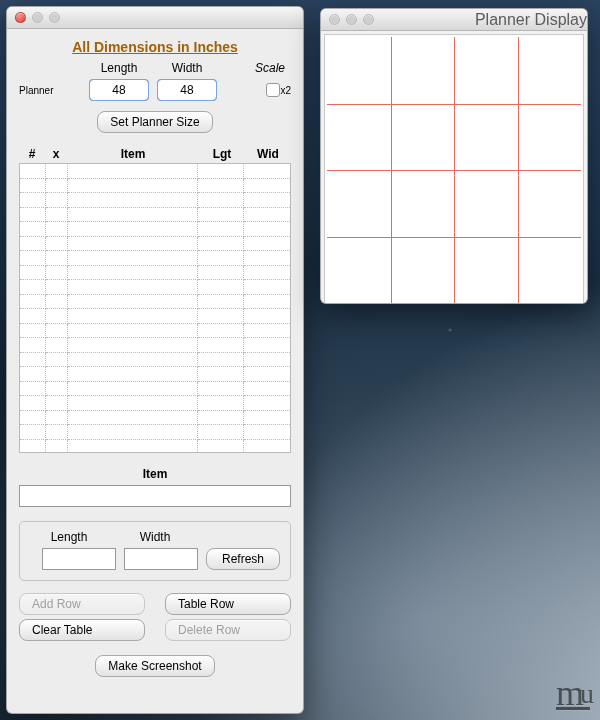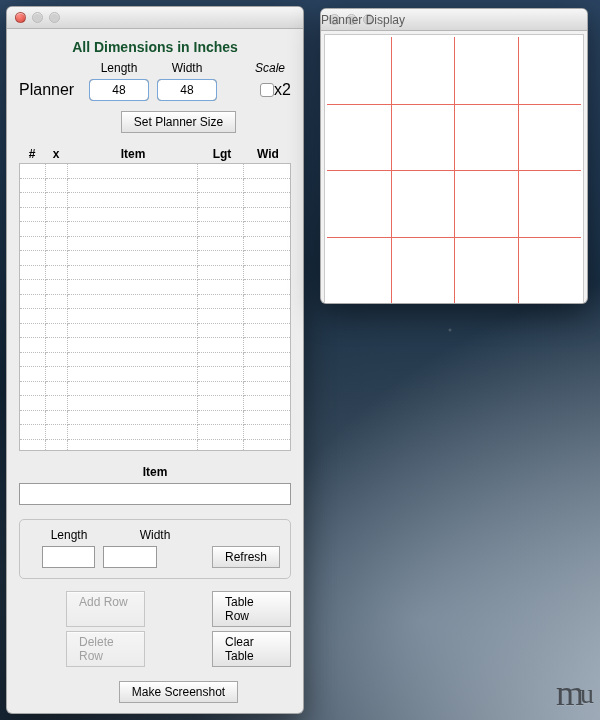--- a/index.html
+++ b/index.html
@@ -15,55 +15,55 @@
   
   .desktop::before { content:""; position:absolute; inset:0; pointer-events:none;
     background-image:
       radial-gradient(1px 1px at 380px 200px, rgba(255,255,255,0.5), rgba(255,255,255,0) 2px),
       radial-gradient(1px 1px at 520px 150px, rgba(255,255,255,0.45), rgba(255,255,255,0) 2px),
       radial-gradient(1px 1px at 560px 260px, rgba(255,255,255,0.45), rgba(255,255,255,0) 2px),
       radial-gradient(1px 1px at 330px 300px, rgba(255,255,255,0.35), rgba(255,255,255,0) 2px),
       radial-gradient(1px 1px at 450px 330px, rgba(255,255,255,0.3), rgba(255,255,255,0) 2px),
       radial-gradient(1px 1px at 410px 80px, rgba(255,255,255,0.3), rgba(255,255,255,0) 2px);
   }
-  .mu-logo { position:absolute; right:10px; bottom:6px; color:rgba(0,0,0,0.55); font-size:36px; font-family: Georgia, serif; letter-spacing:-4px; text-shadow:0 1px 0 rgba(255,255,255,0.1);}
+  .mu-logo { position:absolute; right:10px; bottom:6px; color:rgba(0,0,0,0.55); font-size:36px; font-family: Georgia, serif; letter-spacing:-4px; text-shadow:0 1px 0 rgba(255,255,255,0.1);text-decoration:underline;}
   .mu-logo span.u { font-size:28px; vertical-align:2px;}
 
   .mac-window {
     position: absolute;
     border: 1px solid rgba(0,0,0,0.3);
     border-radius: 6px;
     box-shadow: 0 10px 30px rgba(0,0,0,0.45);
     overflow: hidden;
   }
   .titlebar {
     height: 22px;
     background: linear-gradient(#f6f6f6, #d8d8d8);
     border-bottom: 1px solid #b5b5b5;
     display: flex; align-items: center; position: relative;
   }
   .traffic { display: flex; gap:6px; margin-left:8px; }
   .tl { width:11px; height:11px; border-radius:50%; border:1px solid rgba(0,0,0,0.25); box-shadow: inset 0 1px 0 rgba(255,255,255,0.5);}
   .tl.red { background: radial-gradient(circle at 35% 30%, #ff8e86, #d9453a); }
   .tl.dim { background:#cfcfcf; border-color:#bbb;}
-  .title { position:absolute; left:0; right:0; text-align:left; font-size:12px; color:#5c5c5c;}
+  .title { position:absolute; left:0; right:0; text-align:right; font-size:16px; color:#5c5c5c;}
 
   
   .main-win { left:6px; top:6px; width:298px; height:708px; background:#ededed; }
   .main-body { padding: 6px 12px 10px; height: calc(100% - 22px); display:flex; flex-direction:column; }
-  .hdr { color:#14532d; font-weight:bold; text-align:center; font-size:14px; margin-top:4px; margin-bottom:6px;}
+  .hdr { color:#a16207; font-weight:bold; text-align:center; font-size:14px; margin-top:4px; margin-bottom:6px;text-decoration:underline;}
   .dim-row { display:grid; grid-template-columns: 62px 60px 60px 1fr; gap:8px; align-items:center; }
   .dim-labels { display:grid; grid-template-columns: 62px 60px 60px 1fr; gap:8px; margin-bottom:4px;}
   .dim-labels div { text-align:center; font-size:12px;}
   .dim-labels div:first-child { text-align:left; }
-  .txt-label { font-size:16px; }
+  .txt-label { font-size:10px; }
   .txt-input { width:100%; height:22px; border:1px solid #999; border-radius:4px; background:#fff; text-align:center; font-size:12px; outline:1px solid #7aa7d9; outline-offset:-1px;}
   .scale-box { display:flex; align-items:center; justify-content:flex-end;}
   .chk { width:14px; height:14px; border:1px solid #999; border-radius:3px; background:#fff; display:inline-block;}
-  .aqua-btn { display:inline-block; padding:3px 12px; border:1px solid #a7a7a7; border-radius:0; background:linear-gradient(#fff,#e3e3e3); font-size:12px; cursor:default; box-shadow:0 1px 0 rgba(255,255,255,0.7) inset;margin-left:47px; }
+  .aqua-btn { display:inline-block; padding:3px 12px; border:1px solid #a7a7a7; border-radius:8px; background:linear-gradient(#fff,#e3e3e3); font-size:12px; cursor:default; box-shadow:0 1px 0 rgba(255,255,255,0.7) inset; }
   .aqua-btn.disabled { color:#a0a0a0; border-color:#c6c6c6; background:linear-gradient(#f5f5f5,#ececec);}
   .centered { text-align:center; margin:10px 0 6px;}
   .table-hdr { display:grid; grid-template-columns: 26px 22px 1fr 46px 46px; gap:0; margin-top:6px; font-size:12px; text-align:center; font-weight:bold;}
   .table-hdr div { padding:2px 0;}
   .tbl { border:1px solid #bbb; height:290px; background:#fff; overflow:hidden; }
   .row { display:grid; grid-template-columns: 26px 22px 1fr 46px 46px; height:14.5px;}
   .cell { border-right:1px dotted #bbb; border-bottom:1px dotted #bbb; }
   .cell:last-child { border-right:none; }
   .item-label { text-align:center; font-size:12px; margin-top:14px; font-weight:bold;}
   .item-input { width:100%; height:22px; border:1px solid #999; background:#fff; margin-top:4px;}
@@ -281,22 +281,22 @@
         <div class="lw-inputs">
           <input class="small" value="" style="">
           <input class="small" value="" style="">
           <span class="aqua-btn" style="text-align:center;">Refresh</span>
         </div>
       </div>
 
       <div class="btn-grid">
         <span class="aqua-btn disabled">Add Row</span>
         <span class="aqua-btn">Table Row</span>
+        <span class="aqua-btn">Clear Table</span>
         <span class="aqua-btn disabled">Delete Row</span>
-        <span class="aqua-btn">Clear Table</span>
       </div>
 
       <div class="make-ss">
         <span class="aqua-btn">Make Screenshot</span>
       </div>
     </div>
   </div>
 
   <div class="mac-window disp-win">
     <div class="titlebar">

